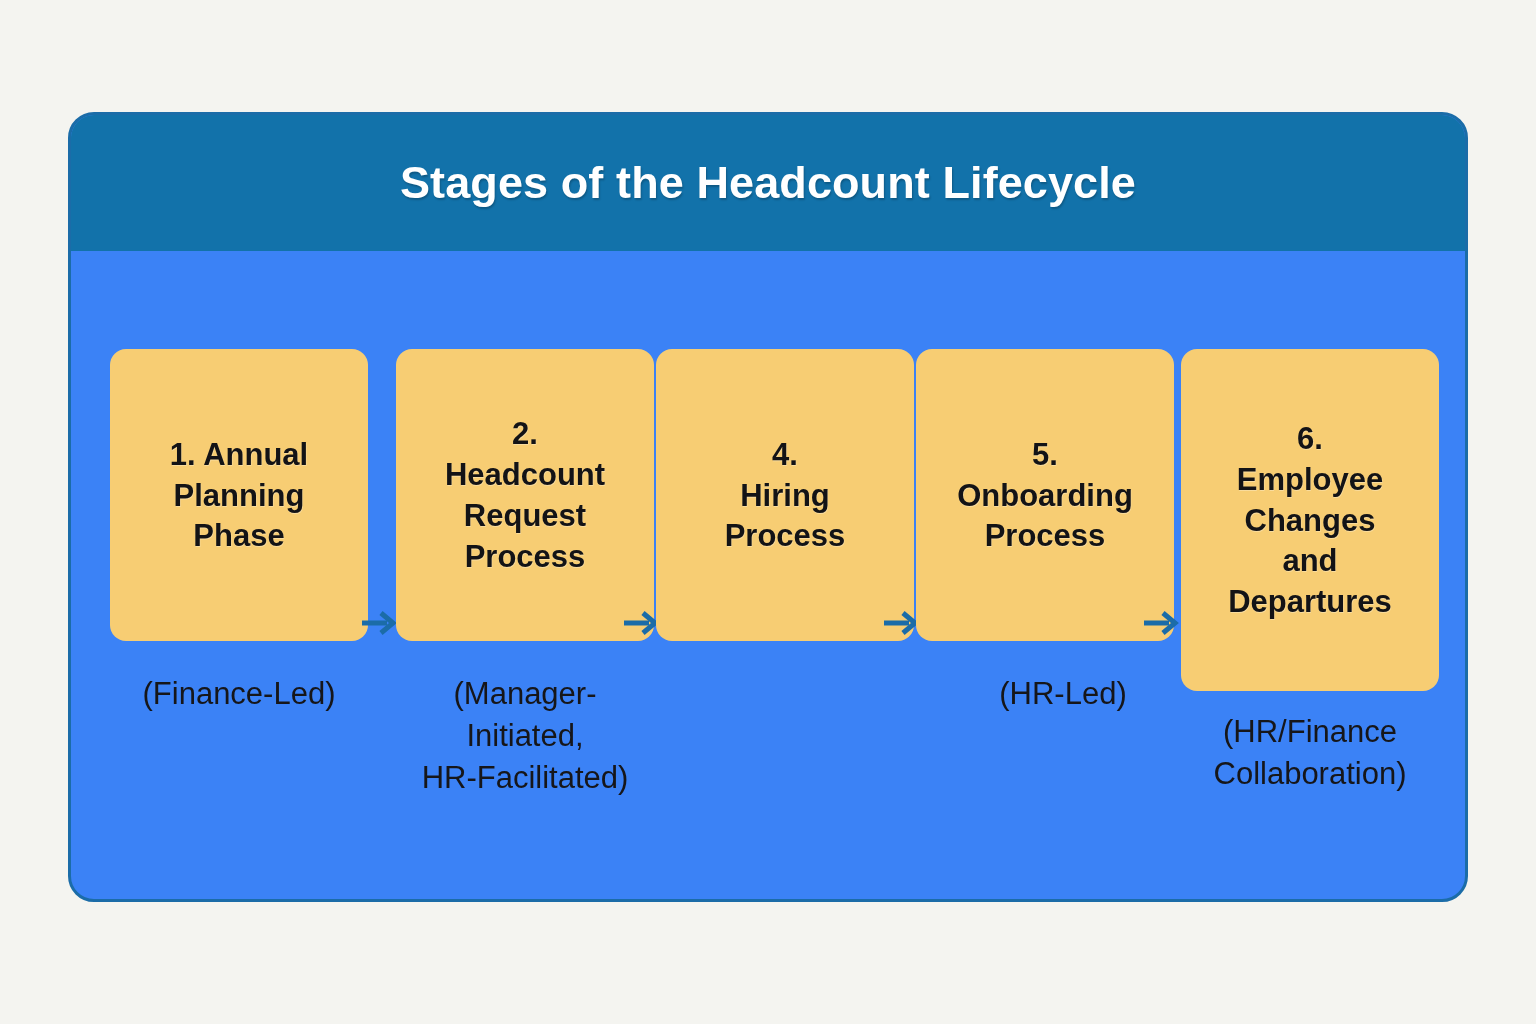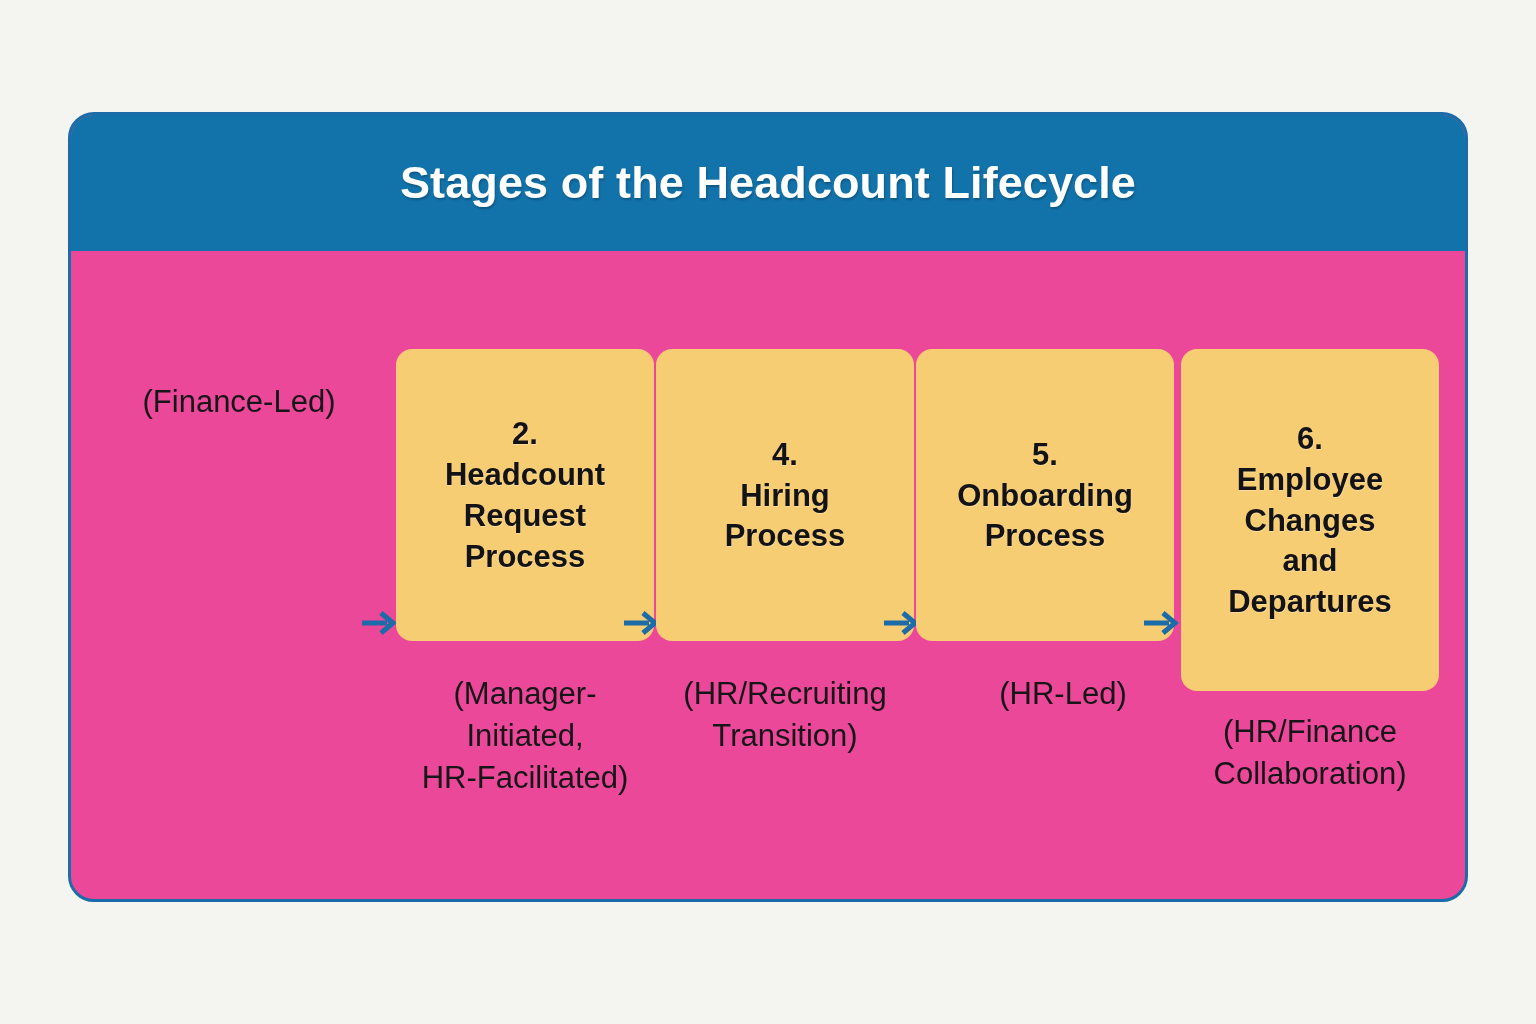--- a/index.html
+++ b/index.html
@@ -23,21 +23,21 @@
   
   .card {
     position: absolute;
     left: 68px;
     top: 112px;
     width: 1400px;
     height: 790px;
     box-sizing: border-box;
     border: 3px solid #1b6ca8;
     border-radius: 26px;
-    background: #ec4899;
+    background: #3b82f6;
     overflow: hidden;
   }
 
   
   .card-header {
     position: absolute;
     left: 0;
     top: 0;
     width: 100%;
     height: 136px;
@@ -140,20 +140,25 @@
 
   <div class="card">
 
     <div class="card-header">
       <div class="card-title">Stages of the Headcount Lifecycle</div>
     </div>
 
     <div class="flow">
 
       <div class="stage stage-0">
+        <div class="stage-box tall">
+          <div class="stage-label">1. Annual
+Planning
+Phase</div>
+        </div>
         <div class="stage-caption">(Finance-Led)</div>
       </div>
 
       <div class="arrow arrow-0">
         <svg width="38" height="30" viewBox="0 0 38 30" aria-hidden="true">
           <path d="M2 15 H27" stroke="#1b6ca8" stroke-width="5" stroke-linecap="butt" fill="none"></path>
           <path d="M21 5 L33 15 L21 25" stroke="#1b6ca8" stroke-width="5" fill="none" stroke-linecap="butt" stroke-linejoin="miter"></path>
         </svg>
       </div>
 
@@ -174,22 +179,20 @@
           <path d="M21 5 L33 15 L21 25" stroke="#1b6ca8" stroke-width="5" fill="none" stroke-linecap="butt" stroke-linejoin="miter"></path>
         </svg>
       </div>
 
       <div class="stage stage-2">
         <div class="stage-box tall">
           <div class="stage-label">4.
 Hiring
 Process</div>
         </div>
-        <div class="stage-caption">(HR/Recruiting
-Transition)</div>
       </div>
 
       <div class="arrow arrow-2">
         <svg width="38" height="30" viewBox="0 0 38 30" aria-hidden="true">
           <path d="M2 15 H27" stroke="#1b6ca8" stroke-width="5" stroke-linecap="butt" fill="none"></path>
           <path d="M21 5 L33 15 L21 25" stroke="#1b6ca8" stroke-width="5" fill="none" stroke-linecap="butt" stroke-linejoin="miter"></path>
         </svg>
       </div>
 
       <div class="stage stage-3">

